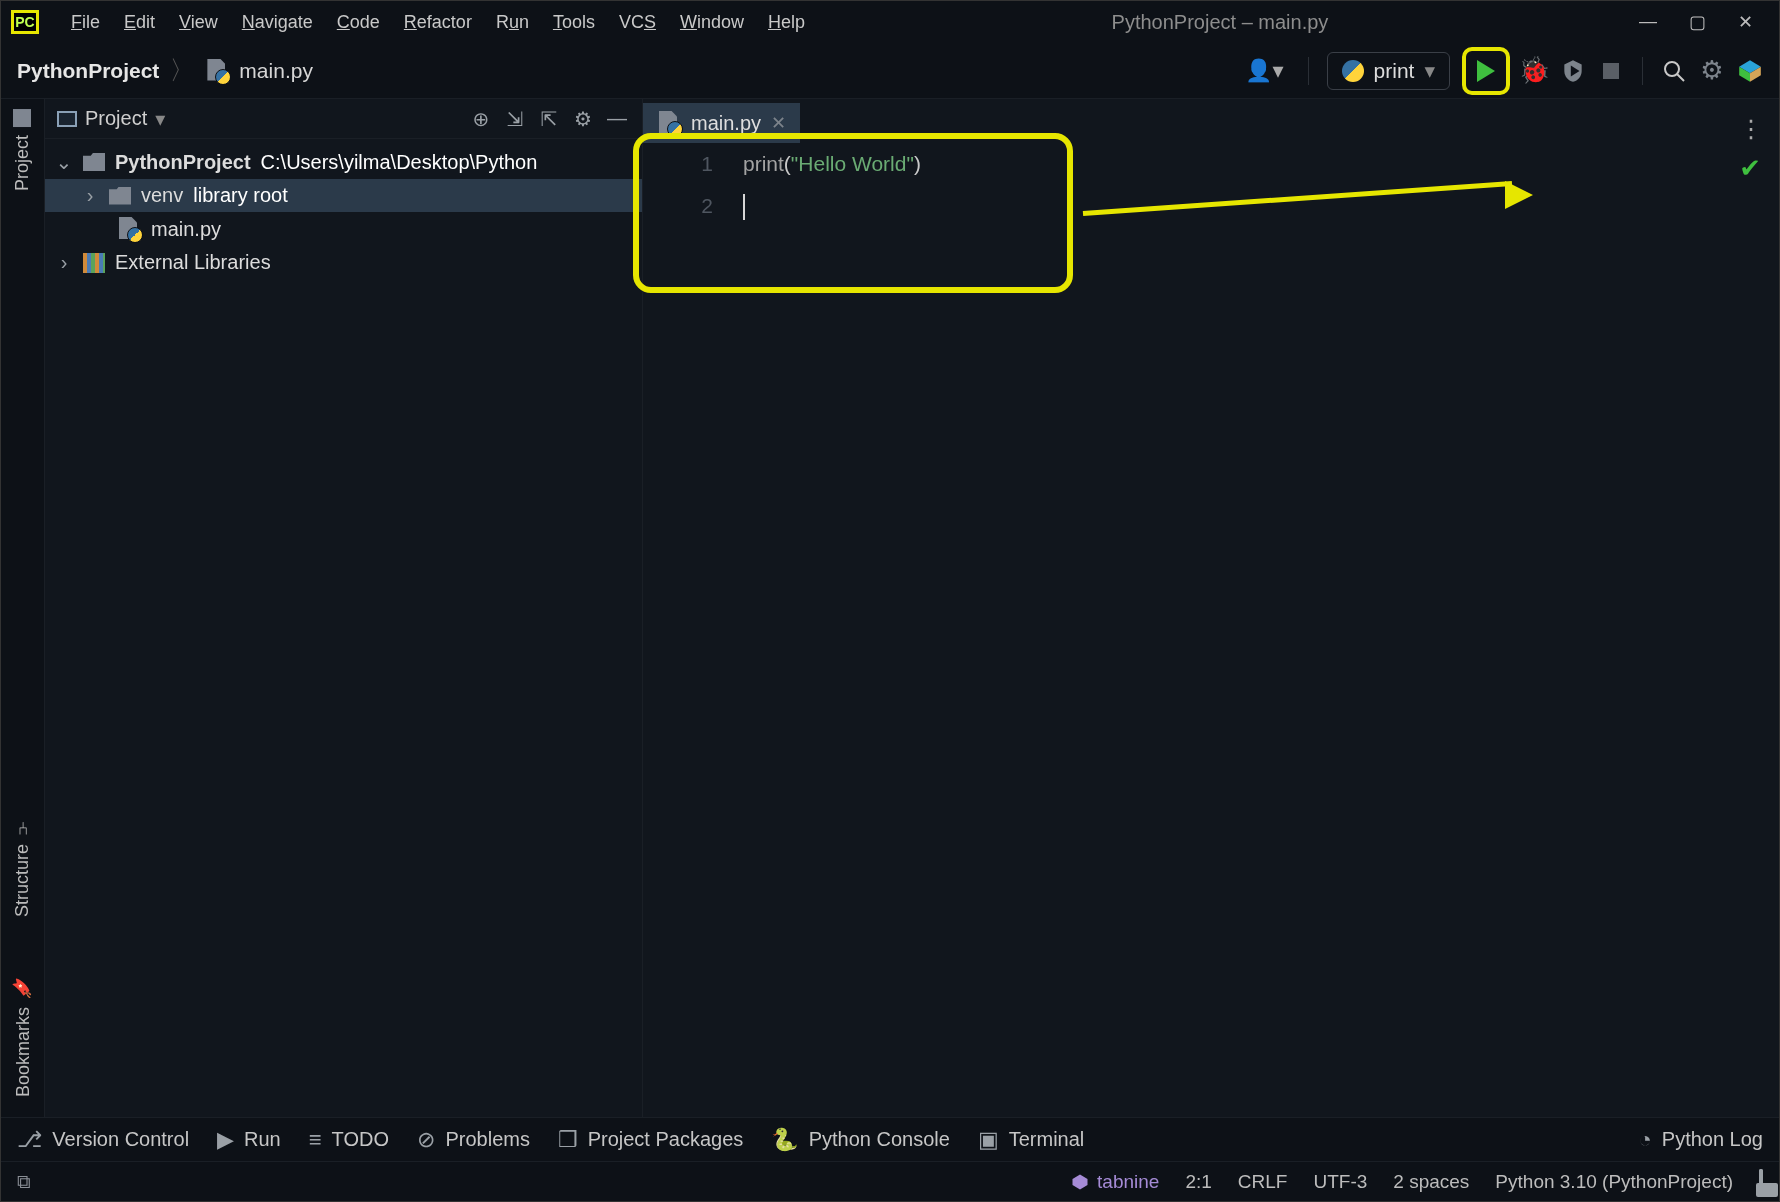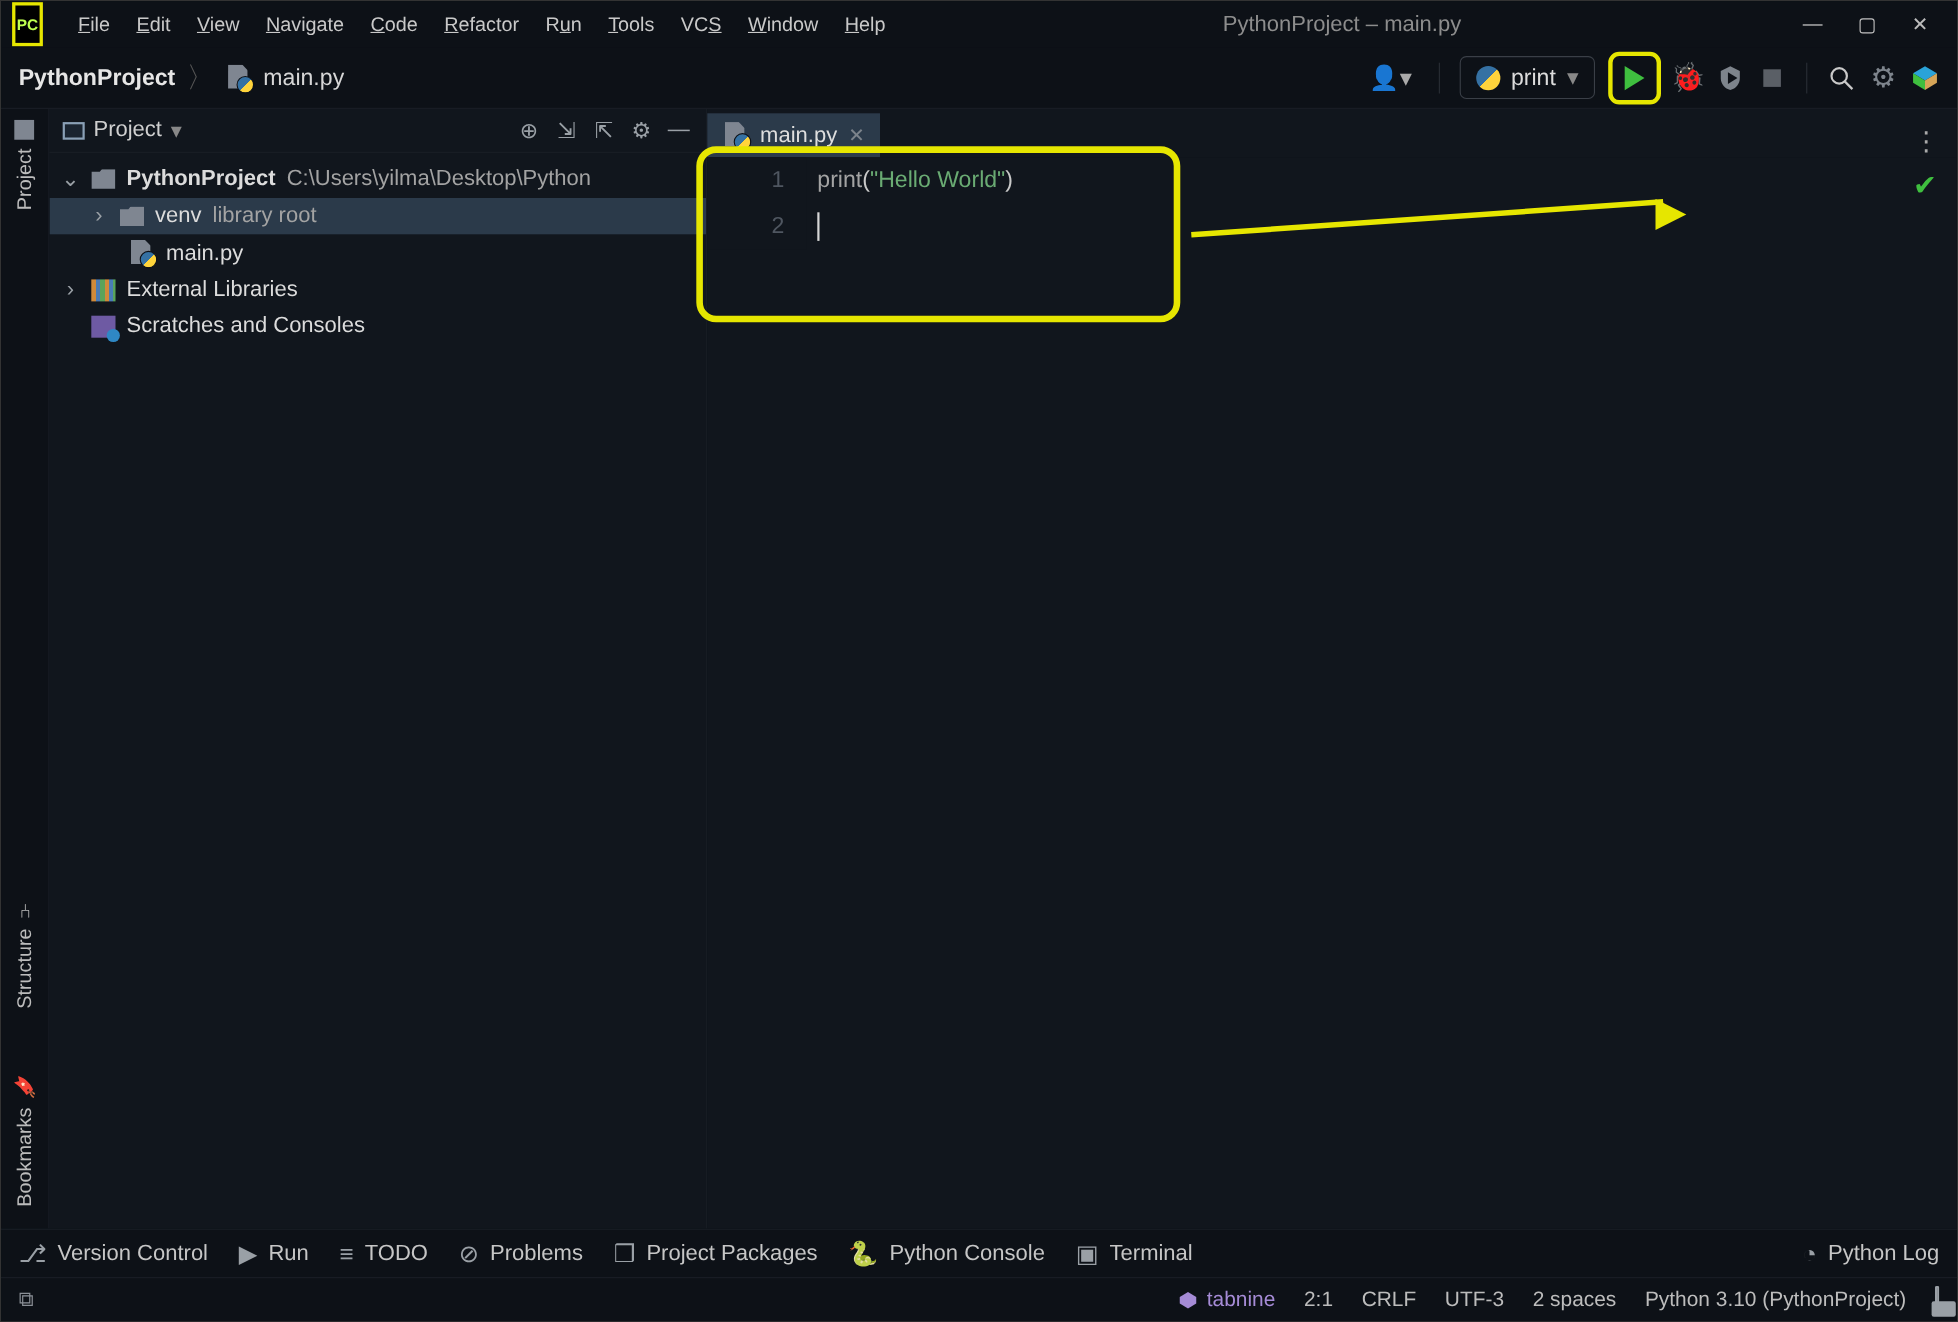--- a/index.html
+++ b/index.html
@@ -1,21 +1,21 @@
 <!DOCTYPE html>
 <html><head>
 <meta charset="utf-8">
 <style>
 * { margin: 0; padding: 0; box-sizing: border-box; font-family: "Segoe UI", Arial, sans-serif; }
 body { background: #000; color: #bbb; width: 1780px; height: 1202px; overflow: hidden; font-size: 18px; }
 .window { width: 1780px; height: 1202px; background: #0d1117; display: flex; flex-direction: column; border: 1px solid #333; }
 
 
 .menubar { height: 42px; background: #0d1117; display: flex; align-items: center; padding: 0 10px; color: #c9c9c9; }
-.app-icon { width: 28px; height: 40px; background: #000; border: 3px solid #e6e600; display: inline-flex; align-items: center; justify-content: center; font-size: 14px; font-weight: bold; color: #bfff50; margin-right: 20px; }
+.app-icon { width: 28px; height: 24px; background: #000; border: 3px solid #e6e600; display: inline-flex; align-items: center; justify-content: center; font-size: 14px; font-weight: bold; color: #bfff50; margin-right: 20px; }
 .menu-item { padding: 6px 12px; cursor: pointer; }
 .menu-item .ul { text-decoration: underline; }
 .title-text { flex: 1; text-align: center; color: #8d8d8d; font-size: 20px; }
 .win-controls { display: flex; gap: 32px; padding: 0 16px; color: #bbb; }
 
 
 .navbar { height: 56px; background: #0d1117; display: flex; align-items: center; padding: 0 16px; border-bottom: 1px solid #1a1f26; }
 .breadcrumb { display: flex; align-items: center; gap: 10px; font-size: 21px; color: #d6d6d6; flex: 1; }
 .bc-chevron { color: #555; font-size: 26px; }
 .pyfile-icon { width: 24px; height: 24px; position: relative; display: inline-block; }
@@ -45,21 +45,21 @@
 .panel-header .spacer { flex: 1; }
 .hdr-btn { width: 26px; height: 26px; display: flex; align-items: center; justify-content: center; color: #9aa0a6; }
 .tree { flex: 1; padding: 6px 0; font-size: 20px; overflow: hidden; }
 .tree-row { display: flex; align-items: center; gap: 10px; padding: 5px 10px; white-space: nowrap; }
 .tree-row.sel { background: #2b3a4a; }
 .tree-row .chevron { width: 18px; color: #9aa0a6; display: inline-flex; justify-content: center; }
 .folder-ico { width: 22px; height: 18px; background: #7f8691; clip-path: polygon(0 15%, 35% 15%, 45% 0, 100% 0, 100% 100%, 0 100%); }
 .lib-ico { width: 22px; height: 20px; background: repeating-linear-gradient(90deg,#d08a3a 0 4px,#4a7bb5 4px 8px,#5aa35a 8px 12px); }
 .scratch-ico { width: 22px; height: 20px; background: #6e5aa3; position: relative; }
 .scratch-ico::after { content: ""; position: absolute; width: 12px; height: 12px; background: #2f88c5; border-radius: 50%; right: -4px; bottom: -4px; }
-.tree .dim { color: #a3a3a3; }
+.tree .dim { color: #ffffff; }
 .tree .name { color: #dcdcdc; }
 .indent-1 { padding-left: 36px; }
 .indent-2 { padding-left: 72px; }
 
 
 .editor-area { flex: 1; display: flex; flex-direction: column; position: relative; }
 .tabbar { height: 44px; background: #11161d; display: flex; align-items: flex-end; padding-left: 0; }
 .file-tab { background: #2b3a4a; display: flex; align-items: center; gap: 10px; padding: 8px 14px; color: #dedede; font-size: 20px; position: relative; }
 .file-tab .close { color: #7c838b; font-size: 18px; }
 .tabbar .more { margin-left: auto; padding: 0 16px; color: #aaa; font-size: 24px; }
@@ -211,25 +211,20 @@
         </div>
         <div class="tree-row indent-2">
           <span class="pyfile-icon"></span>
           <span class="name">main.py</span>
         </div>
         <div class="tree-row">
           <span class="chevron">›</span>
           <span class="lib-ico"></span>
           <span class="name">External Libraries</span>
         </div>
-        <div class="tree-row">
-          <span class="chevron"></span>
-          <span class="scratch-ico"></span>
-          <span class="name">Scratches and Consoles</span>
-        </div>
       </div>
     </div>
 
     <div class="editor-area">
       <div class="tabbar">
         <div class="file-tab">
           <span class="pyfile-icon"></span>
           <span>main.py</span>
           <span class="close">✕</span>
         </div>

